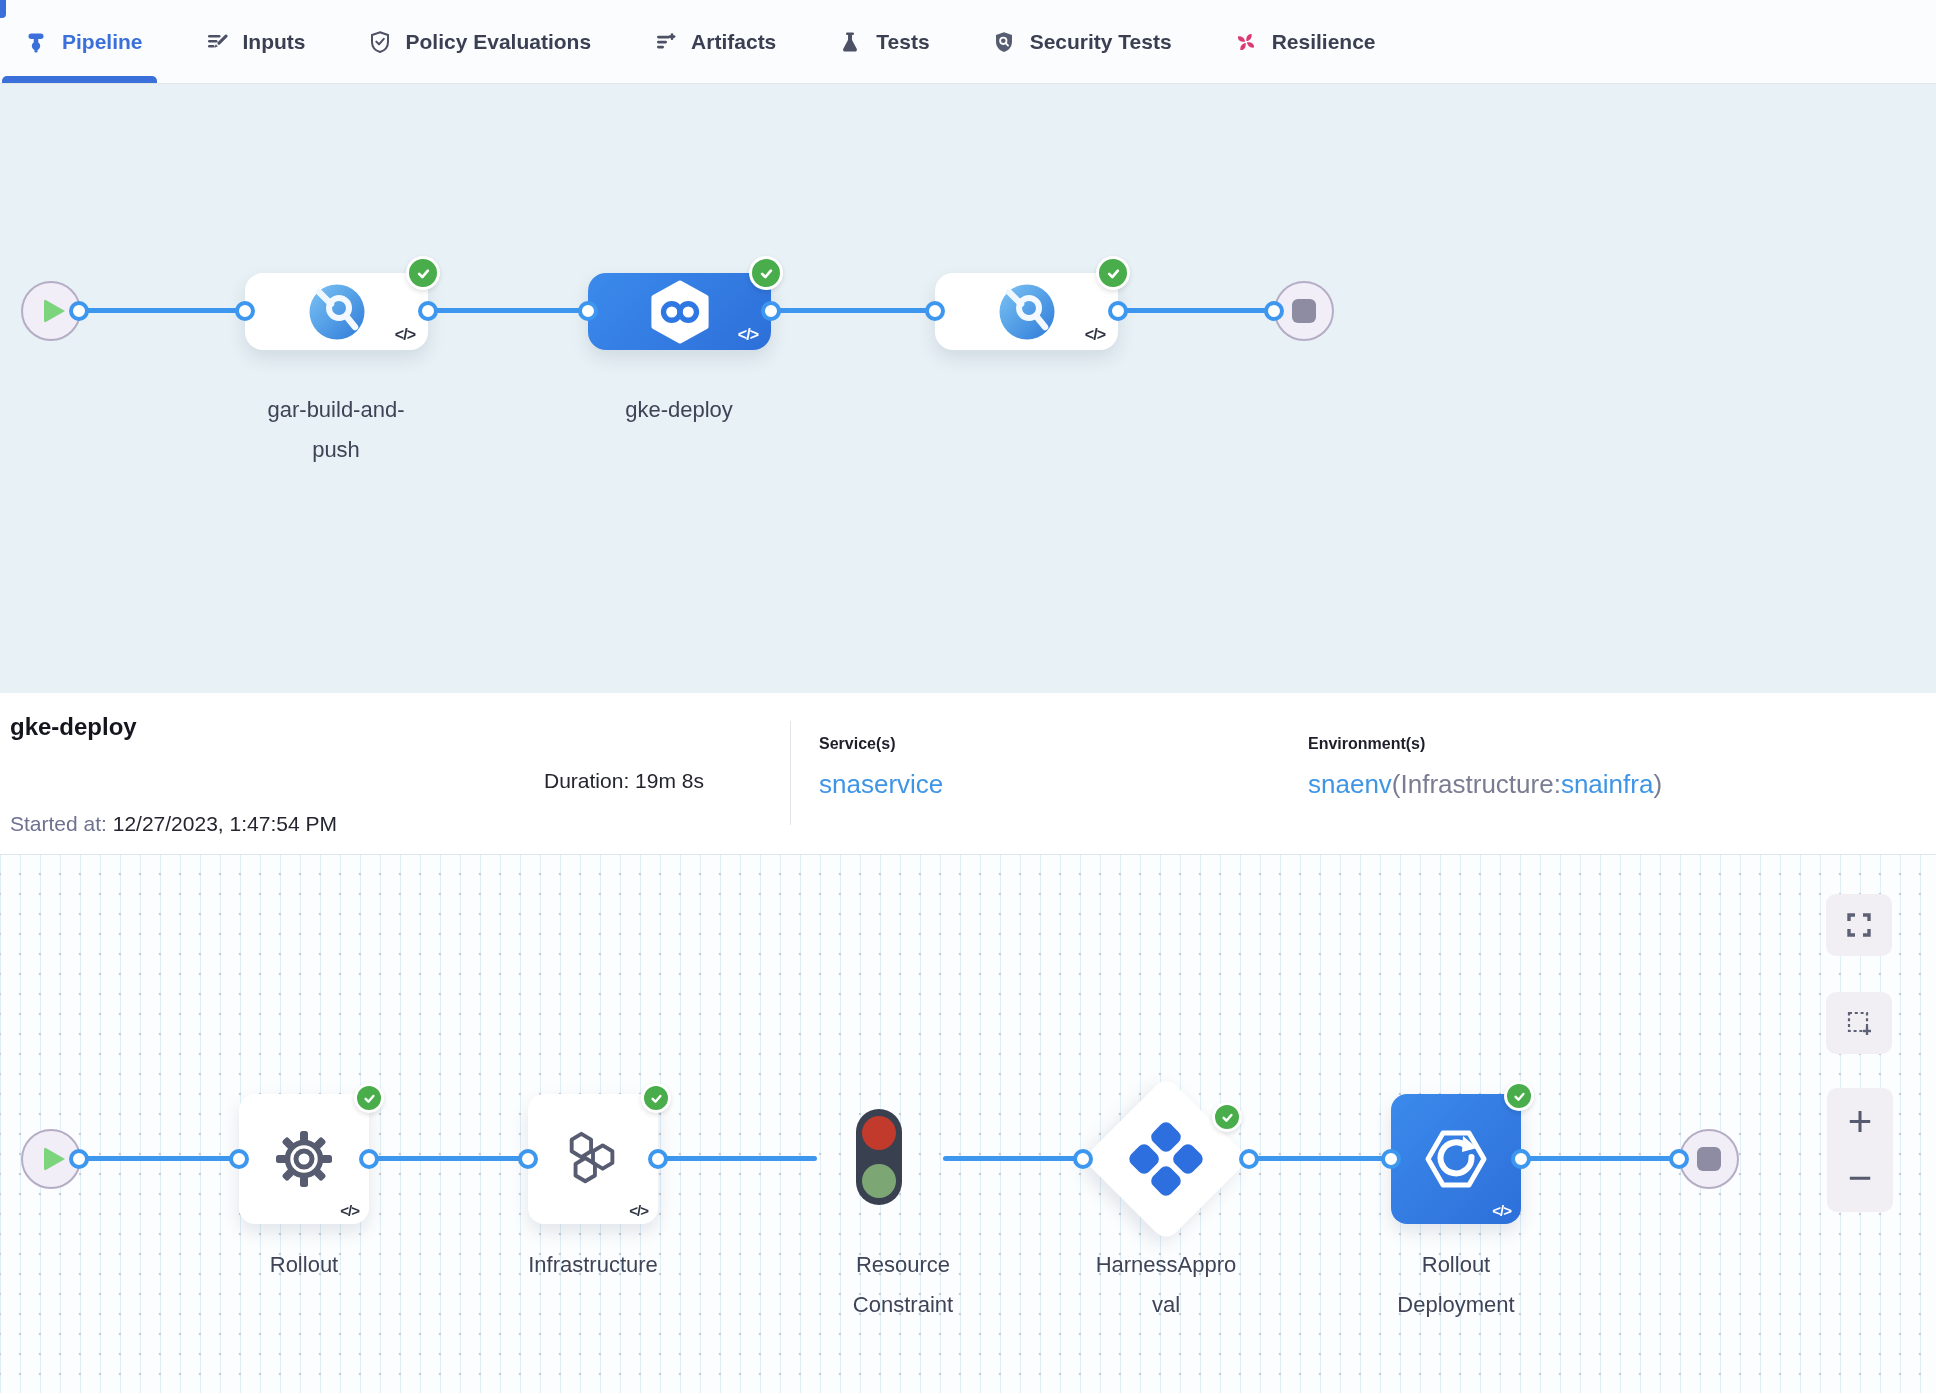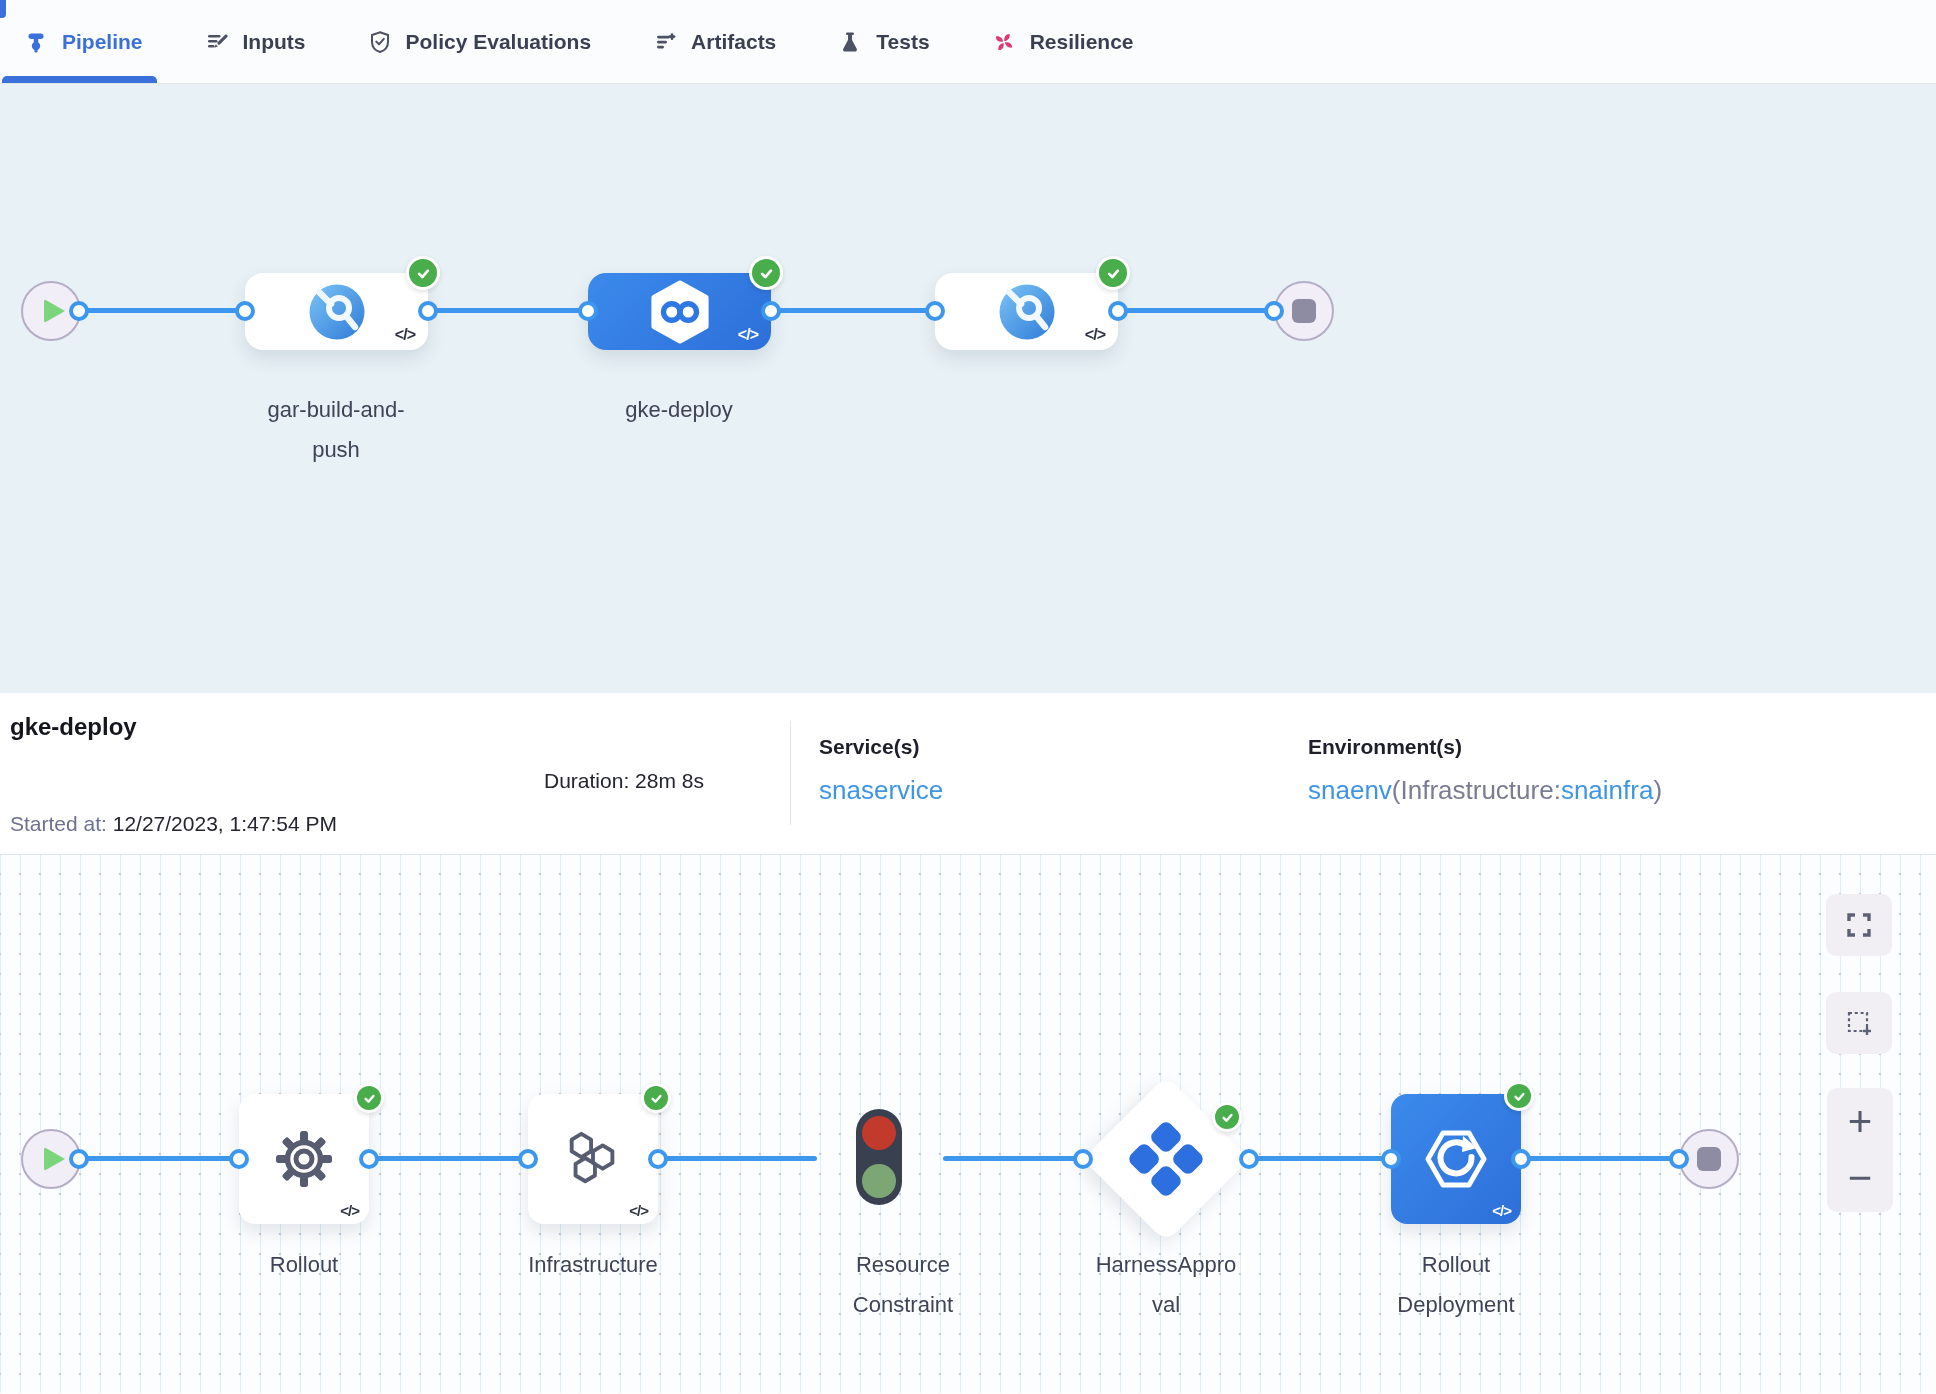--- a/index.html
+++ b/index.html
@@ -31,21 +31,21 @@
   .stage-label{position:absolute;text-align:center;font-size:22px;line-height:40px;color:#3e4356;overflow-wrap:anywhere;z-index:2;}
 
   
   .details{position:relative;height:162px;background:#fff;border-bottom:1px solid #e3e6e9;box-sizing:border-box;}
   .d-title{position:absolute;left:10px;top:20px;font-size:24px;font-weight:700;color:#14151d;}
   .d-row{position:absolute;left:10px;top:76px;font-size:21px;color:#24252f;margin-top:43px;}
   .d-row .lab{color:#6e7190;}
   .d-dur{position:absolute;left:544px;top:76px;font-size:21px;color:#24252f;}
   .d-divider{position:absolute;left:790px;top:28px;height:104px;width:1px;background:#e3e5ea;}
   .d-block{position:absolute;top:42px;}
-  .d-block .blab{font-size:21px;font-weight:700;color:#1e1f2b;display:block;margin-bottom:16px;}
+  .d-block .blab{font-size:16px;font-weight:700;color:#1e1f2b;display:block;margin-bottom:16px;}
   .d-block .bval{font-size:26px;}
   .link{color:#3e95e5;cursor:pointer;}
   .gray{color:#7a7d92;}
 
   
   .exec-graph{position:relative;height:538px;background:#fcfdfe;
     background-image:
       radial-gradient(#c8ccd4 1.4px, transparent 1.6px),
       linear-gradient(to right, rgba(200,228,242,.55) 1px, transparent 1px);
     background-size:20px 20px,20px 20px;
@@ -131,20 +131,28 @@
   <div class="tab">
     <svg width="24" height="24" viewBox="0 0 24 24">
       <g fill="#4c5165">
           <rect x="8" y="2.4" width="8" height="2.6" rx="1.2"></rect>
       <path d="M10 5 h4 v5 l4.7 8.7 c0.7 1.3 -0.2 2.9 -1.7 2.9 h-10 c-1.5 0 -2.4 -1.6 -1.7 -2.9 L10 10 Z"></path>
         </g>
     </svg>
     <span>Tests</span>
   </div>
 
+  <div class="tab">
+    <svg width="24" height="24" viewBox="0 0 24 24">
+      <path d="M12 2.2 L20 5 V11.5 C20 16.8 16.6 20.5 12 21.9 C7.4 20.5 4 16.8 4 11.5 V5 Z" fill="#565d73"></path>
+      <circle cx="11.3" cy="10.8" r="3.2" fill="none" stroke="#fff" stroke-width="1.8"></circle>
+      <line x1="13.7" y1="13.2" x2="16" y2="15.5" stroke="#fff" stroke-width="1.8" stroke-linecap="round"></line>
+    </svg>
+    <span>Security Tests</span>
+  </div>
 
   <div class="tab">
     <svg width="24" height="24" viewBox="0 0 24 24">
       <g fill="#dc3a72" transform="rotate(20 12 12)">
         <path d="M12 11 C10 7 11 3.5 14.5 2.5 C16.5 6 15 9.5 12 11 Z"></path>
         <path d="M12 11 C10 7 11 3.5 14.5 2.5 C16.5 6 15 9.5 12 11 Z" transform="rotate(90 12 12)"></path>
         <path d="M12 11 C10 7 11 3.5 14.5 2.5 C16.5 6 15 9.5 12 11 Z" transform="rotate(180 12 12)"></path>
         <path d="M12 11 C10 7 11 3.5 14.5 2.5 C16.5 6 15 9.5 12 11 Z" transform="rotate(270 12 12)"></path>
       </g>
     </svg>
@@ -225,21 +233,21 @@
 </div>
 
 <div class="details">
   <div class="d-title">gke-deploy</div>
   <div class="d-row">
     <span class="lab">Started at:</span>
     <span>12/27/2023, 1:47:54 PM</span>
   </div>
   <div class="d-dur">
     <span class="lab">Duration:</span>
-    <span>28m 8s</span>
+    <span>19m 8s</span>
   </div>
   <div class="d-divider"></div>
   <div class="d-block" style="left:819px">
     <span class="blab">Service(s)</span>
     <span class="bval link">snaservice</span>
   </div>
   <div class="d-block" style="left:1308px">
     <span class="blab">Environment(s)</span>
     <span class="bval">
       <span class="link">snaenv</span><span class="gray">(Infrastructure:</span><span class="link">snainfra</span><span class="gray">)</span>

